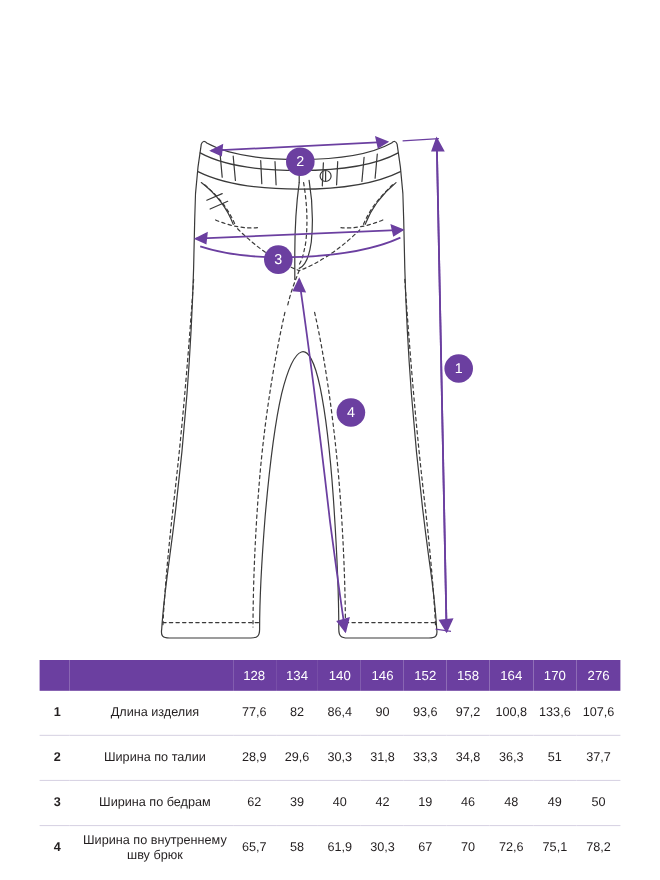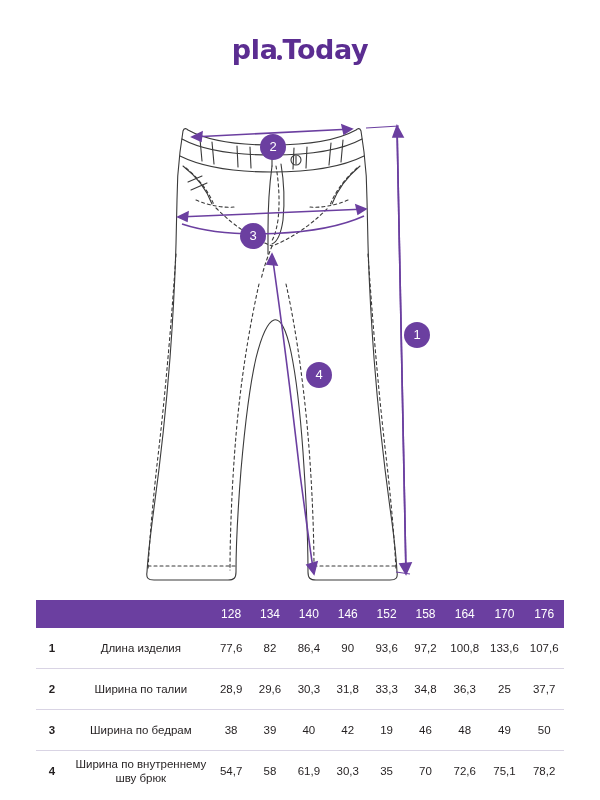--- a/index.html
+++ b/index.html
@@ -122,23 +122,20 @@
   }
   th.idx { width: 22px; }
   th.name { width: 150px; }
   .val-col { width: 39px; }
 </style>
 </head>
 <body>
 
 <div class="page">
 
-  <div class="logo">
-    <span>pla</span><span class="dot"></span><span>Today</span>
-  </div>
 
   <div class="illustration">
     <svg width="600" height="490" viewBox="0 0 600 490" xmlns="http://www.w3.org/2000/svg">
       <g fill="none" stroke="#3a3a3a" stroke-width="1.1" stroke-linejoin="round" stroke-linecap="round">
 
         <path d="M188 26
                  C 186 24, 184 24, 183 27
                  L 180 48
                  C 178 64, 177 80, 177 96
                  L 176 140
@@ -243,21 +240,21 @@
           <th class="idx"></th>
           <th class="name"></th>
           <th class="val-col">128</th>
           <th class="val-col">134</th>
           <th class="val-col">140</th>
           <th class="val-col">146</th>
           <th class="val-col">152</th>
           <th class="val-col">158</th>
           <th class="val-col">164</th>
           <th class="val-col">170</th>
-          <th class="val-col">176</th>
+          <th class="val-col">276</th>
         </tr>
       </thead>
       <tbody>
         <tr>
           <td class="idx">1</td>
           <td class="name">Длина изделия</td>
           <td>77,6</td>
           <td>82</td>
           <td>86,4</td>
           <td>90</td>
@@ -270,44 +267,44 @@
         <tr>
           <td class="idx">2</td>
           <td class="name">Ширина по талии</td>
           <td>28,9</td>
           <td>29,6</td>
           <td>30,3</td>
           <td>31,8</td>
           <td>33,3</td>
           <td>34,8</td>
           <td>36,3</td>
-          <td>25</td>
+          <td>51</td>
           <td>37,7</td>
         </tr>
         <tr>
           <td class="idx">3</td>
           <td class="name">Ширина по бедрам</td>
-          <td>38</td>
+          <td>62</td>
           <td>39</td>
           <td>40</td>
           <td>42</td>
           <td>19</td>
           <td>46</td>
           <td>48</td>
           <td>49</td>
           <td>50</td>
         </tr>
         <tr>
           <td class="idx">4</td>
           <td class="name">Ширина по внутреннему шву брюк</td>
-          <td>54,7</td>
+          <td>65,7</td>
           <td>58</td>
           <td>61,9</td>
           <td>30,3</td>
-          <td>35</td>
+          <td>67</td>
           <td>70</td>
           <td>72,6</td>
           <td>75,1</td>
           <td>78,2</td>
         </tr>
       </tbody>
     </table>
   </div>
 
 </div>

